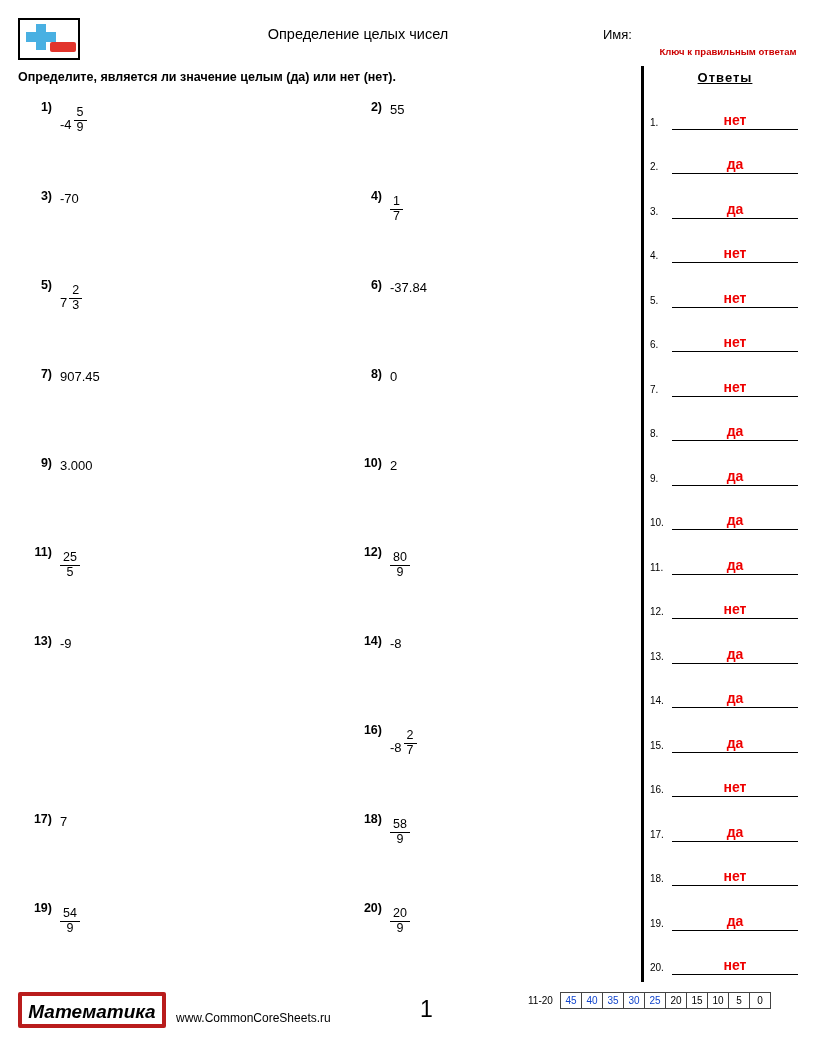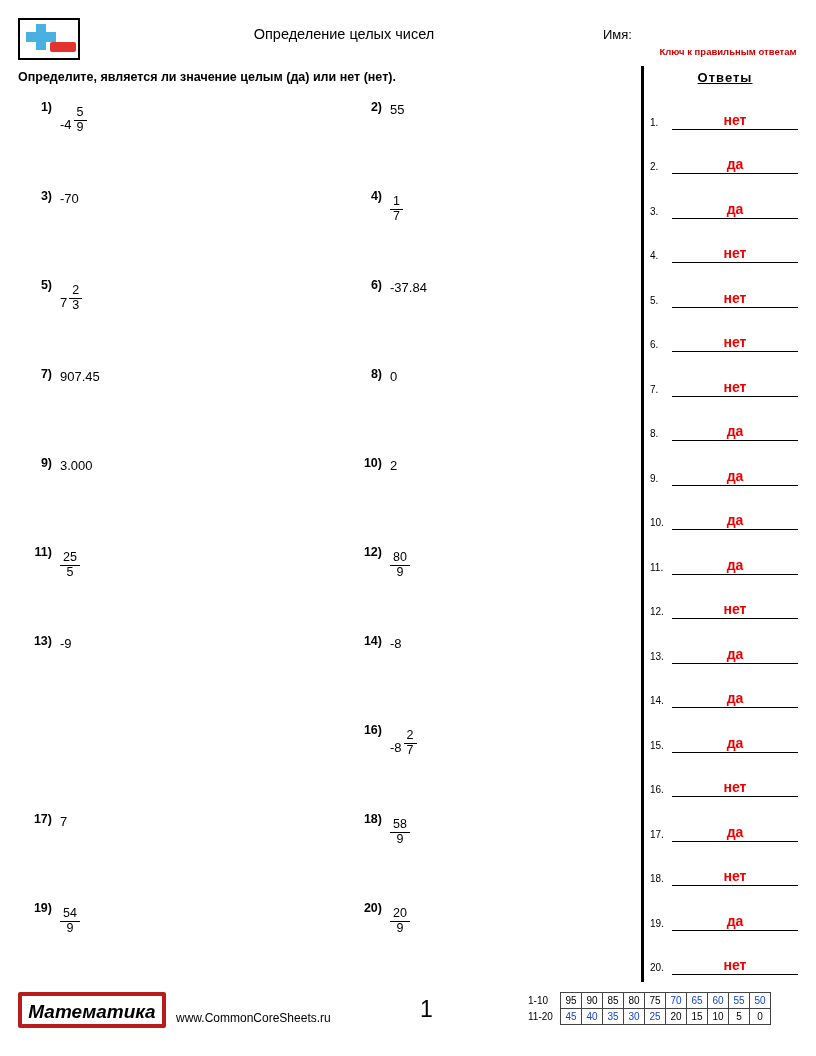--- a/index.html
+++ b/index.html
@@ -54,21 +54,21 @@
     position: absolute;
     left: 30px;
     top: 22px;
     width: 26px;
     height: 10px;
     background: #e2342c;
     border-radius: 2px;
   }
   .doc-title {
     position: absolute;
-    left: 116px;
+    left: 130px;
     top: 8px;
     width: 420px;
     text-align: center;
     font-size: 14.5px;
   }
   .name-label {
     position: absolute;
     left: 585px;
     top: 9px;
     font-size: 13px;
@@ -466,33 +466,20 @@
 </div>
 
 <div class="footer-logo">
   <span>Математика</span>
 </div>
 <div class="footer-url">www.CommonCoreSheets.ru</div>
 <div class="page-number">1</div>
 
 <table class="score-table">
   <tbody id="score-body">
-      <tr>
-        <td class="rowlabel">1-10</td>
-        <td>95</td>
-        <td>90</td>
-        <td>85</td>
-        <td>80</td>
-        <td>75</td>
-        <td class="hl" style="color: rgb(17, 68, 204);">70</td>
-        <td class="hl" style="color: rgb(17, 68, 204);">65</td>
-        <td class="hl" style="color: rgb(17, 68, 204);">60</td>
-        <td class="hl" style="color: rgb(17, 68, 204);">55</td>
-        <td class="hl" style="color: rgb(17, 68, 204);">50</td>
-      </tr>
       <tr>
         <td class="rowlabel">11-20</td>
         <td class="hl" style="color: rgb(17, 68, 204);">45</td>
         <td class="hl" style="color: rgb(17, 68, 204);">40</td>
         <td class="hl" style="color: rgb(17, 68, 204);">35</td>
         <td class="hl" style="color: rgb(17, 68, 204); margin-top: 24px;">30</td>
         <td class="hl" style="color: rgb(17, 68, 204);">25</td>
         <td>20</td>
         <td>15</td>
         <td>10</td>

